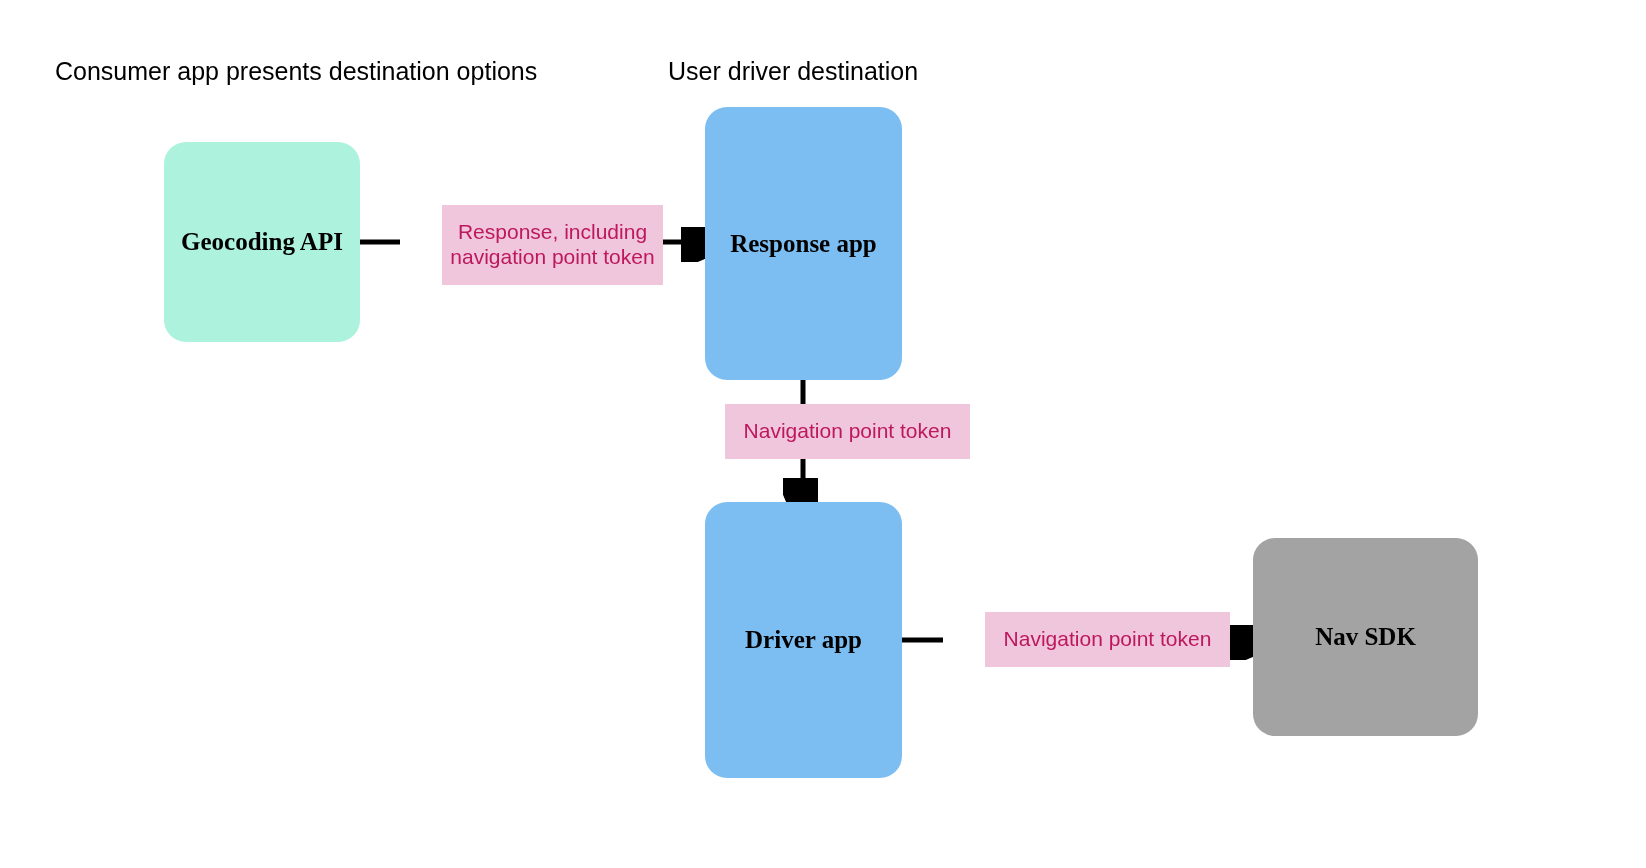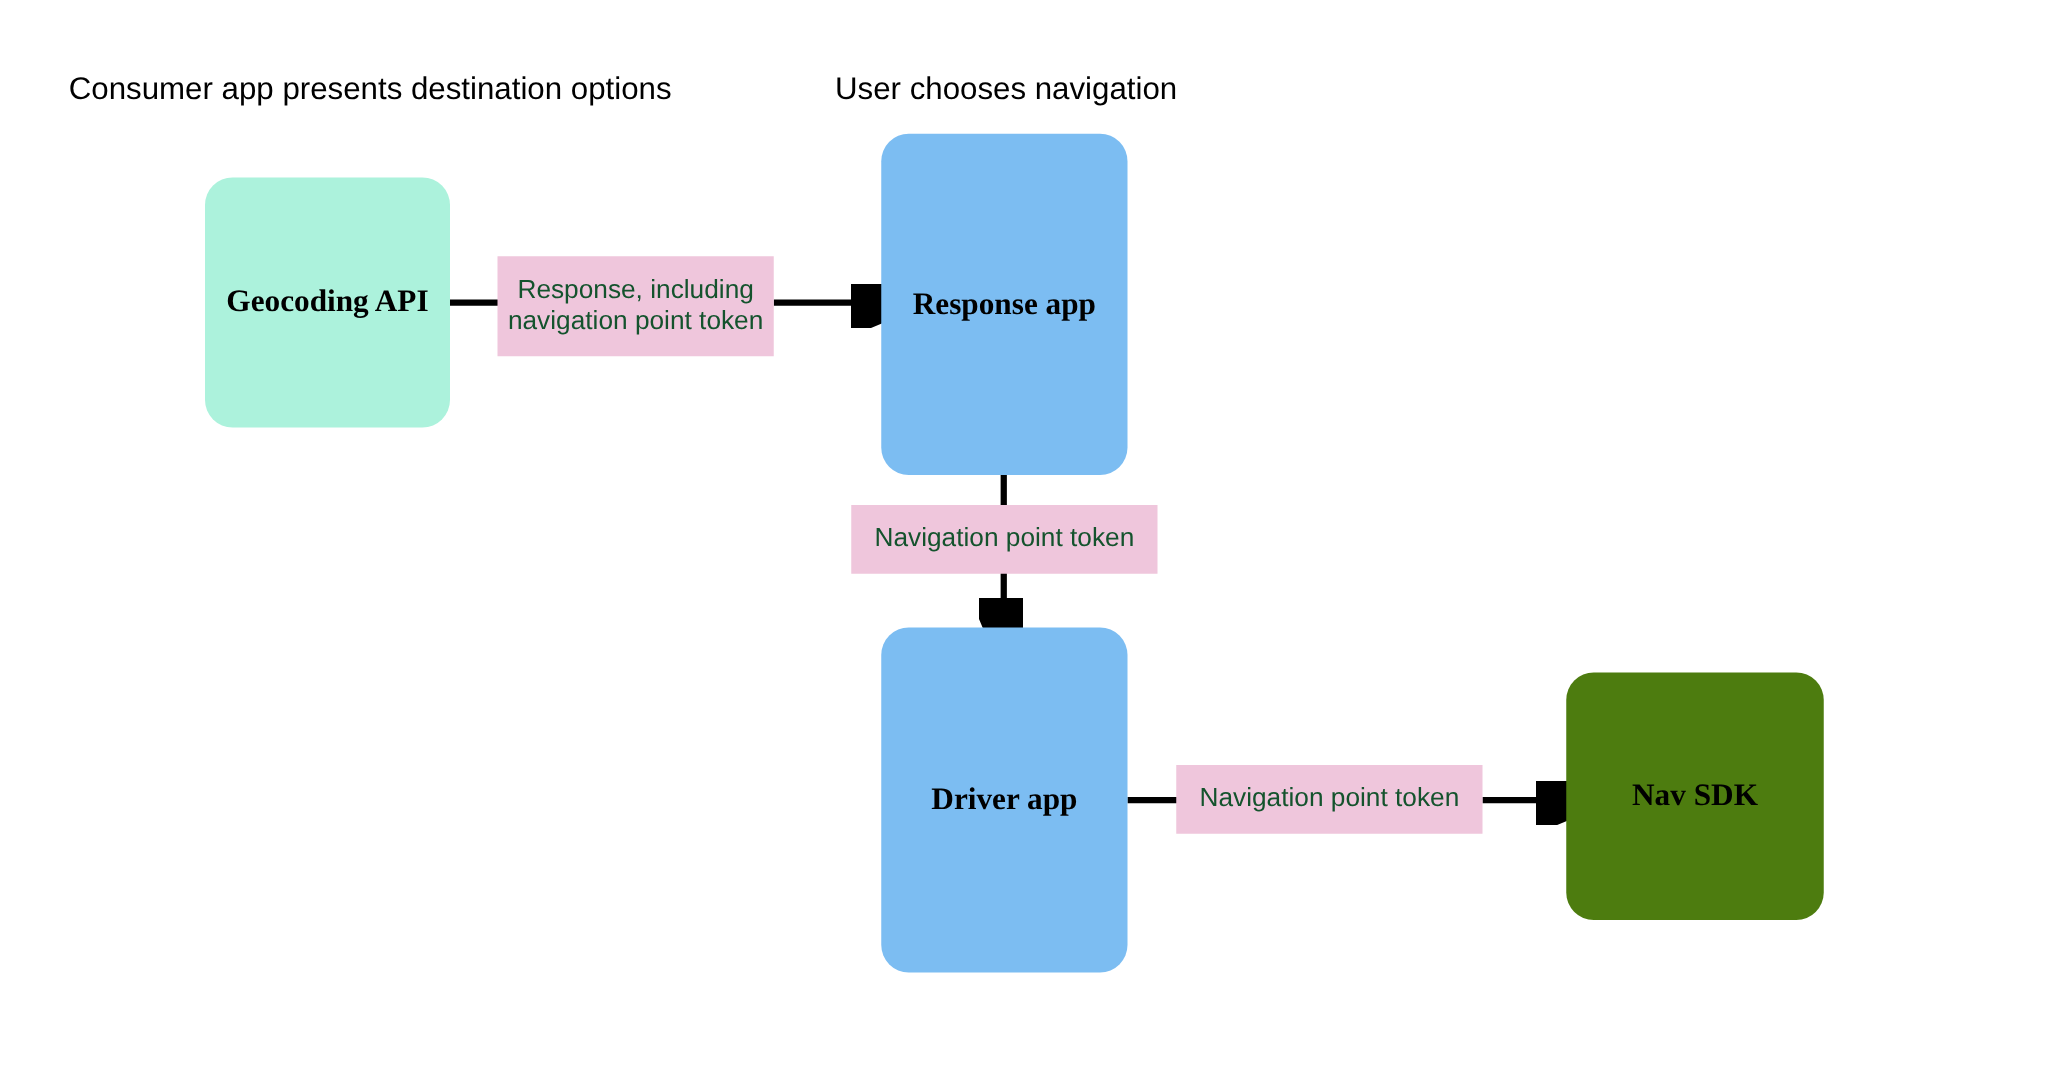--- a/index.html
+++ b/index.html
@@ -48,24 +48,25 @@
   
   .edge-label {
     position: absolute;
     background: #EFC6DC;
     display: flex;
     align-items: center;
     justify-content: center;
     text-align: center;
     font-size: 21px;
     font-weight: 400;
-    color: #14532d;
+    color: #be185d;
     line-height: 1.18;
     box-sizing: border-box;
     z-index: 3;
+    margin-left: 44px;
   }
 
   
   .edge-svg {
     position: absolute;
     left: 0;
     top: 0;
     width: 1646px;
     height: 868px;
     overflow: visible;
@@ -98,36 +99,36 @@
 
     <line x1="803" y1="457" x2="803" y2="494" marker-end="url(#arrowhead)"></line>
 
     <line x1="902" y1="640" x2="943" y2="640"></line>
 
     <line x1="1186" y1="640" x2="1245" y2="640" marker-end="url(#arrowhead)"></line>
   </svg>
 
   <div class="caption" style="left:55px; top:56px;">Consumer app presents destination options</div>
 
-  <div class="caption" style="left:668px; top:56px;">User chooses navigation</div>
+  <div class="caption" style="left:668px; top:56px;">User driver destination</div>
 
 
   <div class="node" style="left:164px; top:142px; width:196px; height:200px; background:#ACF2DC; z-index:2;">
     <span>Geocoding API</span>
   </div>
 
   <div class="node" style="left:705px; top:107px; width:197px; height:273px; background:#7CBDF2; z-index:2;">
     <span>Response app</span>
   </div>
 
   <div class="node" style="left:705px; top:502px; width:197px; height:276px; background:#7CBDF2; z-index:2;">
     <span>Driver app</span>
   </div>
 
-  <div class="node" style="left:1253px; top:538px; width:206px; height:198px; background:#4d7c0f; z-index:2;">
+  <div class="node" style="left:1253px; top:538px; width:225px; height:198px; background:#a3a3a3; z-index:2;">
     <span>Nav SDK</span>
   </div>
 
   <div class="edge-label" style="left:398px; top:205px; width:221px; height:80px;">
     <span>Response, including navigation point token</span>
   </div>
 
   <div class="edge-label" style="left:681px; top:404px; width:245px; height:55px;">
     <span>Navigation point token</span>
   </div>

